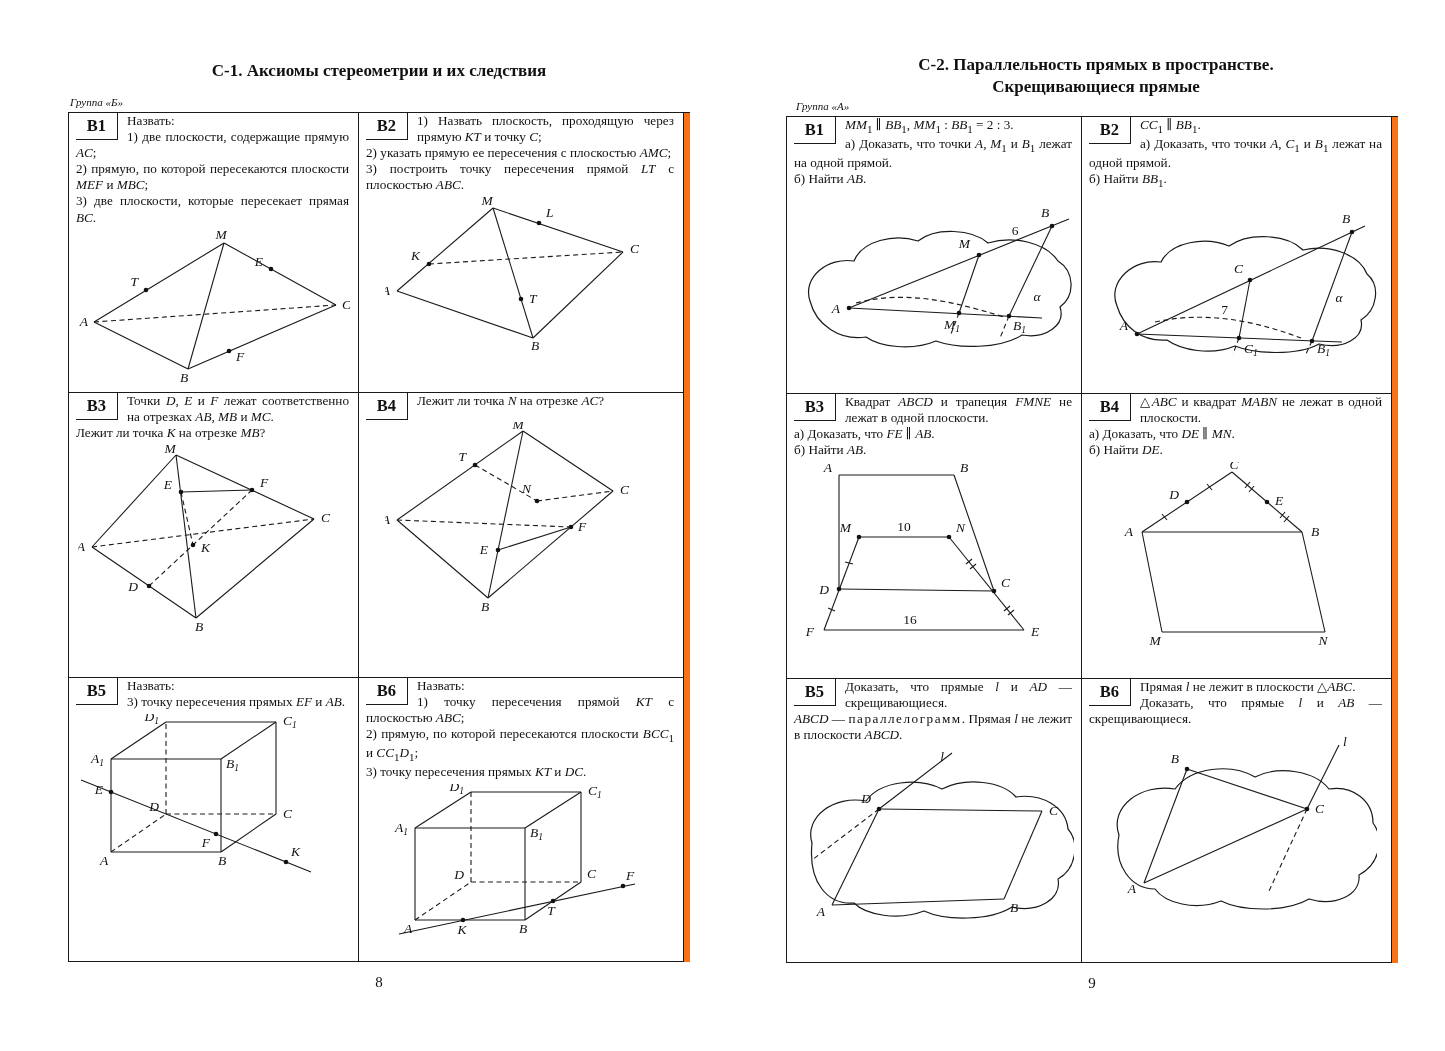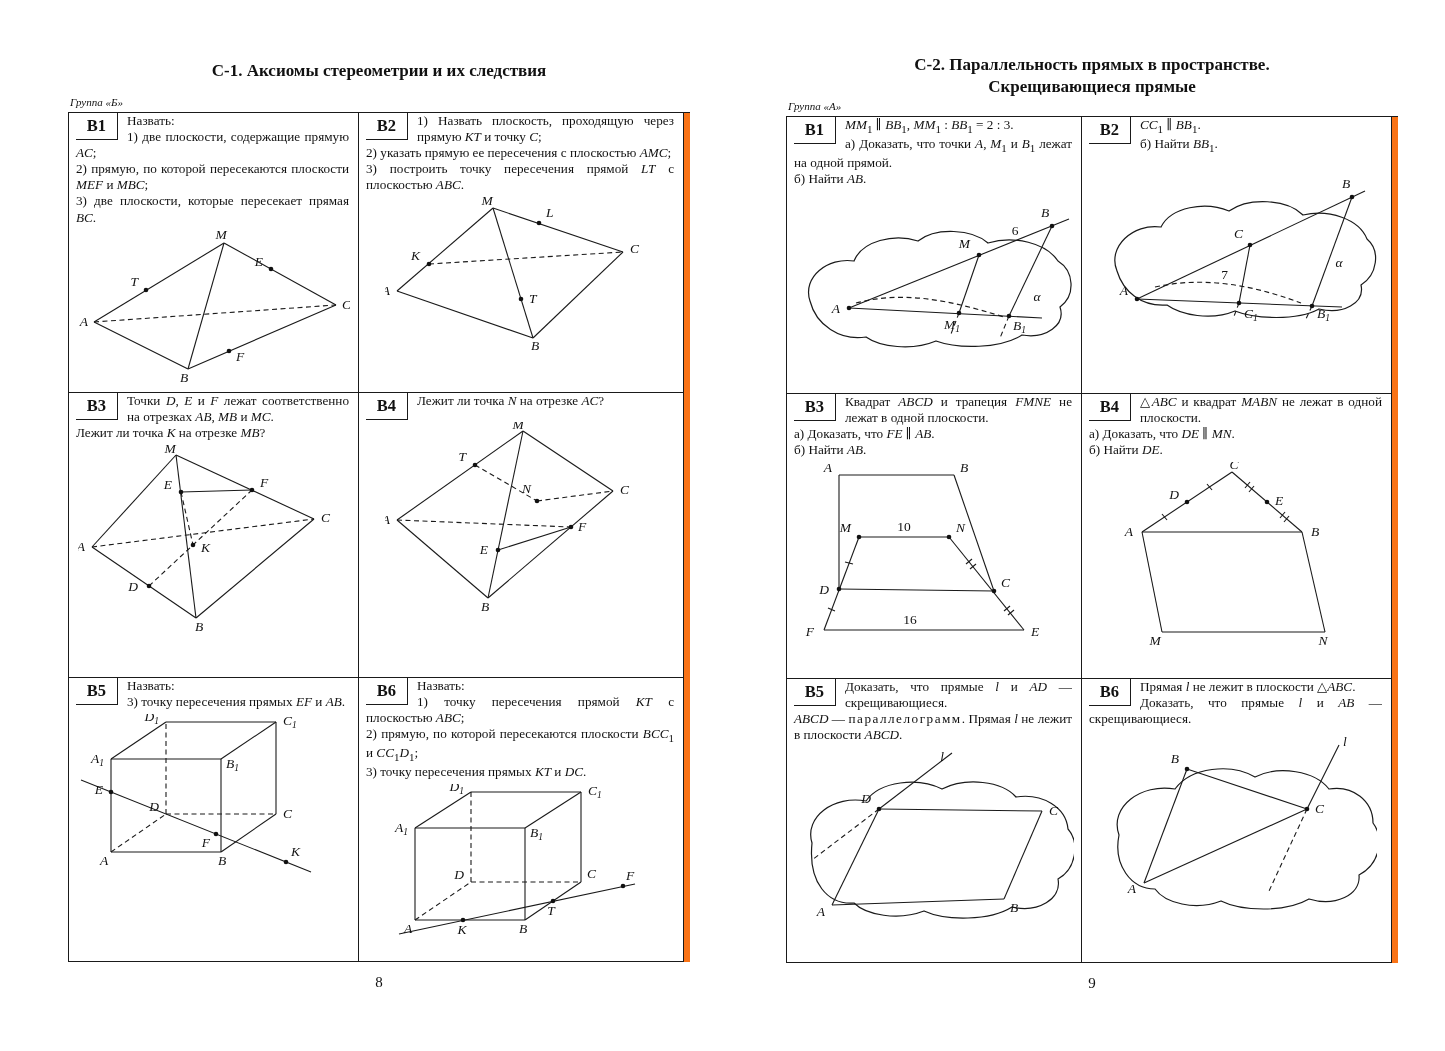--- a/index.html
+++ b/index.html
@@ -5,21 +5,21 @@
   html,body{margin:0;padding:0;}
   body{
     width:1445px;height:1051px;background:#ffffff;position:relative;
     font-family:"Liberation Serif","DejaVu Serif",serif;color:#111;
   }
   .page{position:absolute;top:38px;}
   #page-left{left:68px;width:622px;}
   #page-right{left:786px;width:612px;}
   .pagehead{position:relative;}
   #page-left .pagehead{height:74px;}
-  #page-right .pagehead{height:78px;}
+  #page-right .pagehead{height:78px;margin-left:8px;}
   .ptitle{text-align:center;font-weight:bold;font-size:17px;line-height:22px;}
   #page-left .ptitle{padding-top:22px;}
   #page-right .ptitle.first{padding-top:16px;}
   .pgroup{position:absolute;left:2px;bottom:4px;font-style:italic;font-size:11px;}
   .grid{display:grid;border-top:1px solid #1a1a1a;border-left:1px solid #1a1a1a;background:#f97316;}
   #grid-left{grid-template-columns:290px 325px;grid-template-rows:280px 285px 284px;}
   #grid-right{grid-template-columns:295px 310px;grid-template-rows:277px 285px 284px;}
   .cell{border-right:1px solid #1a1a1a;border-bottom:1px solid #1a1a1a;overflow:hidden;background:#fff;}
   .plabel{
     float:left;width:41px;height:26px;margin:0 9px 2px 0;
@@ -274,20 +274,21 @@
           <text x="219" y="139" text-anchor="start" font-size="13.5" font-style="italic" font-family="'Liberation Serif','DejaVu Serif',serif" fill="#111">B<tspan font-size="9.5" dy="3">1</tspan></text>
           <text x="221" y="44" text-anchor="middle" font-size="13.5" font-style="normal" font-family="'Liberation Serif','DejaVu Serif',serif" fill="#111">6</text>
           <text x="243" y="110" text-anchor="middle" font-size="13.5" font-style="italic" font-family="'Liberation Serif','DejaVu Serif',serif" fill="#111">α</text>
         </svg>
     </div>
 
     <div class="cell">
       <div class="ptext">
         <div class="plabel">В2</div>
       <div class="pline"><i>CC</i><sub>1</sub> ∥ <i>BB</i><sub>1</sub>.</div>
+          <div class="pline">а) Доказать, что точки <i>A</i>, <i>C</i><sub>1</sub> и <i>B</i><sub>1</sub> лежат на одной прямой.</div>
           <div class="pline">б) Найти <i>BB</i><sub>1</sub>.</div>
         </div>
       <svg class="diagram" viewBox="0 0 280 172" width="280" height="172">
           <path d="M 20,112 C 10,88 36,64 64,68 C 74,48 108,42 132,52 C 152,38 190,40 206,56 C 232,50 262,60 270,80 C 284,92 280,116 264,126 C 268,144 246,156 222,150 C 200,162 158,160 138,152 C 114,162 84,156 70,146 C 44,148 26,132 20,112 Z" fill="none" stroke="#1a1a1a" stroke-width="1.2"></path>
           <path d="M 58,128 C 104,118 150,124 204,144" fill="none" stroke="#1a1a1a" stroke-width="1.2" stroke-dasharray="5 3.5"></path>
           <polyline points="40,140 268,32" fill="none" stroke="#1a1a1a" stroke-width="1.1"></polyline>
           <polyline points="40,140 245,148" fill="none" stroke="#1a1a1a" stroke-width="1.1"></polyline>
           <polyline points="153,86 142,144" fill="none" stroke="#1a1a1a" stroke-width="1.1"></polyline>
           <polyline points="255,38 215,147" fill="none" stroke="#1a1a1a" stroke-width="1.1"></polyline>
           <polyline points="142,144 136,160" fill="none" stroke="#1a1a1a" stroke-width="1.1" stroke-dasharray="5 3.5"></polyline>

